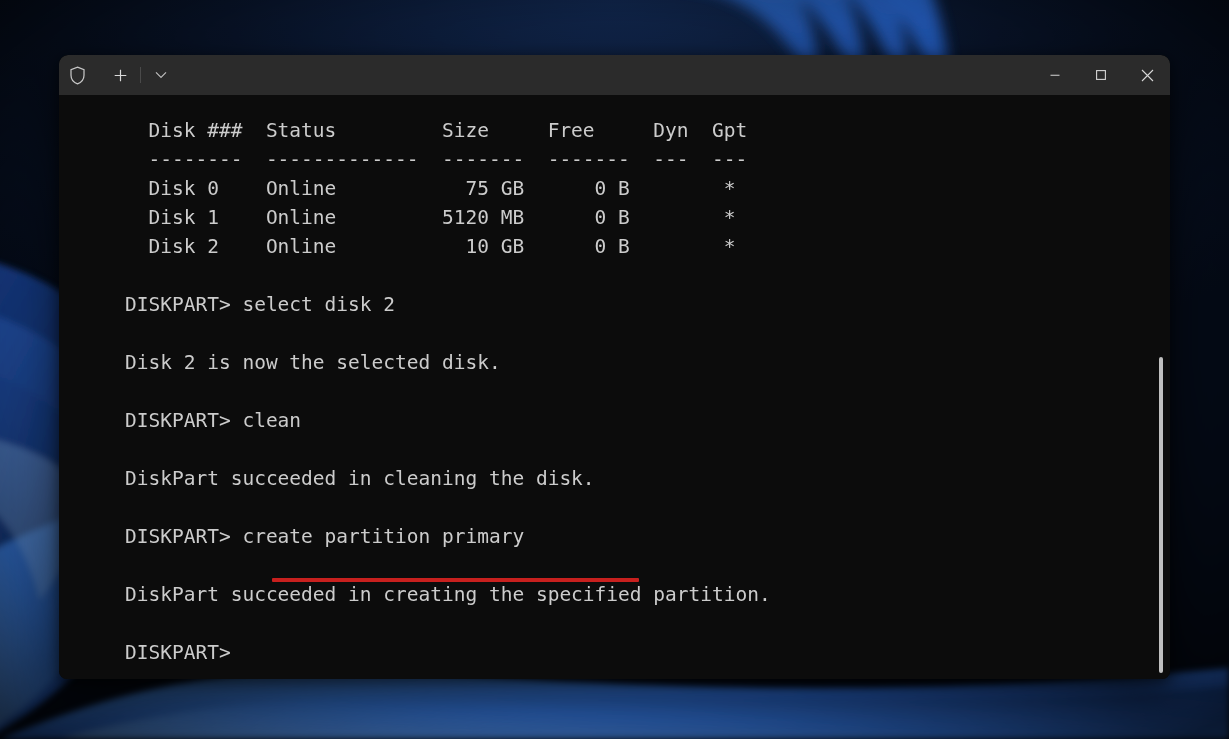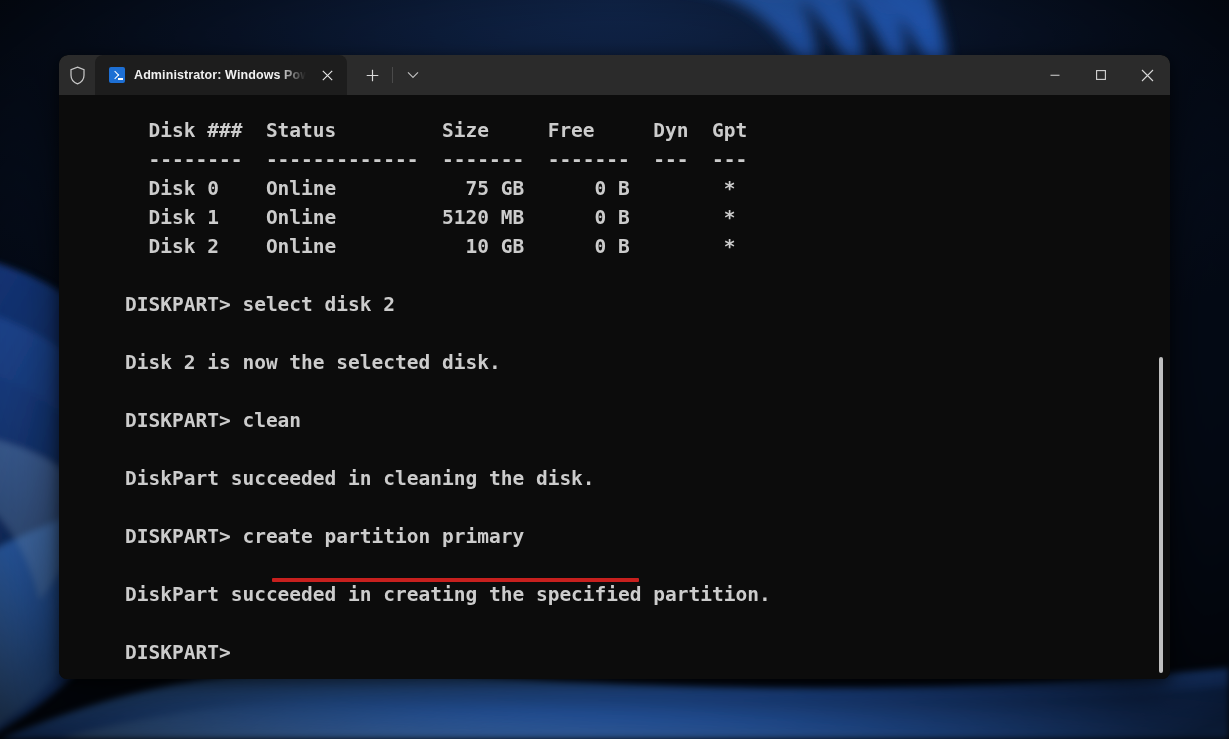--- a/index.html
+++ b/index.html
@@ -145,21 +145,20 @@
   #console-text {
     position: absolute;
     left: 66px;
     top: 1px;
     font-family: "DejaVu Sans Mono", "Liberation Mono", monospace;
     font-size: 19.5px;
     line-height: 29px;
     color: #cccccc;
     white-space: pre;
     letter-spacing: 0px;
-    font-weight: bold;
   }
   #red-underline {
     position: absolute;
     left: 213px;
     top: 483px;
     width: 367px;
     height: 4px;
     background: #c8201e;
     border-radius: 1px;
   }
@@ -242,31 +241,20 @@
 <div id="terminal-window">
 
   <div id="title-bar">
 
     <div id="shield-btn">
       <svg width="17" height="19" viewBox="0 0 17 19">
         <path d="M8.5 1.2 L15 3.7 V9.2 C15 13.4 12.2 16.4 8.5 17.8 C4.8 16.4 2 13.4 2 9.2 V3.7 Z" fill="none" stroke="#c6c6c6" stroke-width="1.25"></path>
       </svg>
     </div>
 
-    <div id="tab-strip">
-      <div class="tab">
-        <span class="tab-icon"></span>
-        <span class="tab-title">Administrator: Windows Pow</span>
-        <span class="tab-close">
-          <svg width="11" height="11" viewBox="0 0 11 11">
-            <path d="M0.8 0.8 L10.2 10.2 M10.2 0.8 L0.8 10.2" stroke="#e6e6e6" stroke-width="1.15" fill="none"></path>
-          </svg>
-        </span>
-      </div>
-    </div>
 
     <div id="tab-actions">
       <div class="tb-btn">
         <svg width="13" height="13" viewBox="0 0 13 13">
           <path d="M6.5 0.7 V12.3 M0.7 6.5 H12.3" stroke="#dadada" stroke-width="1.2" fill="none"></path>
         </svg>
       </div>
       <div class="tb-sep"></div>
       <div class="tb-btn">
         <svg width="12" height="8" viewBox="0 0 12 8">

